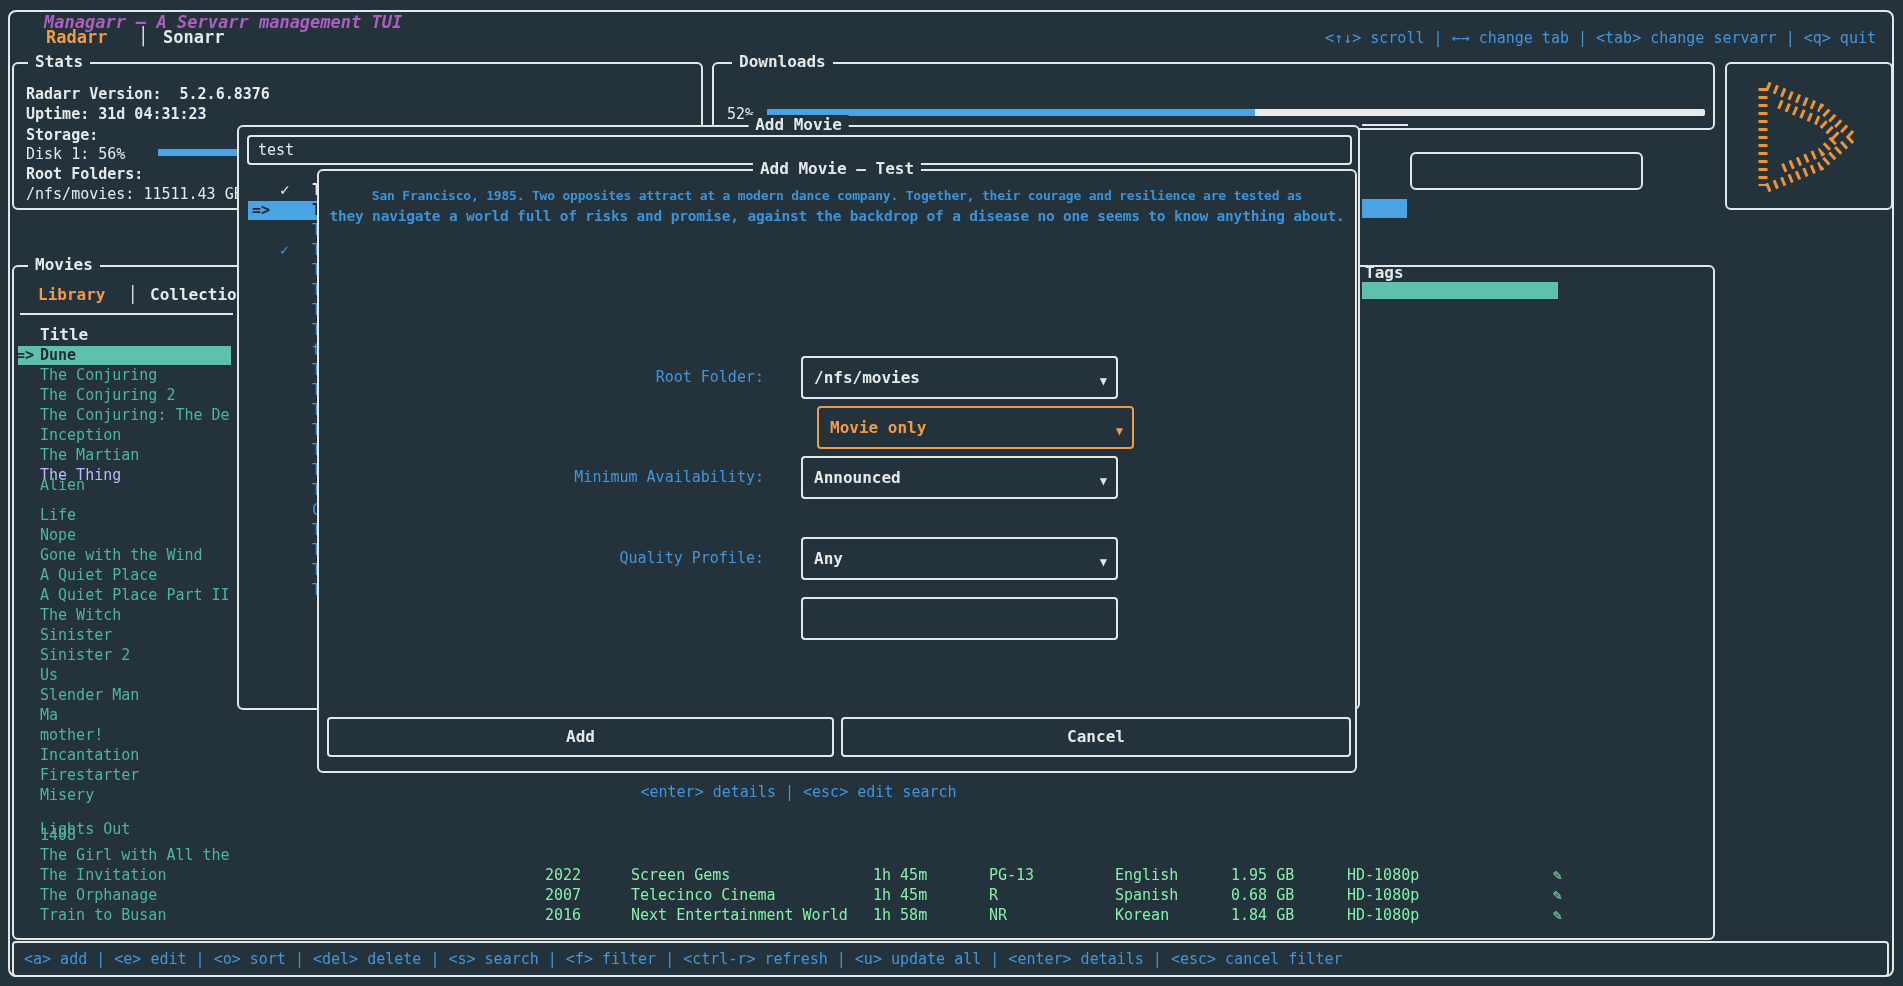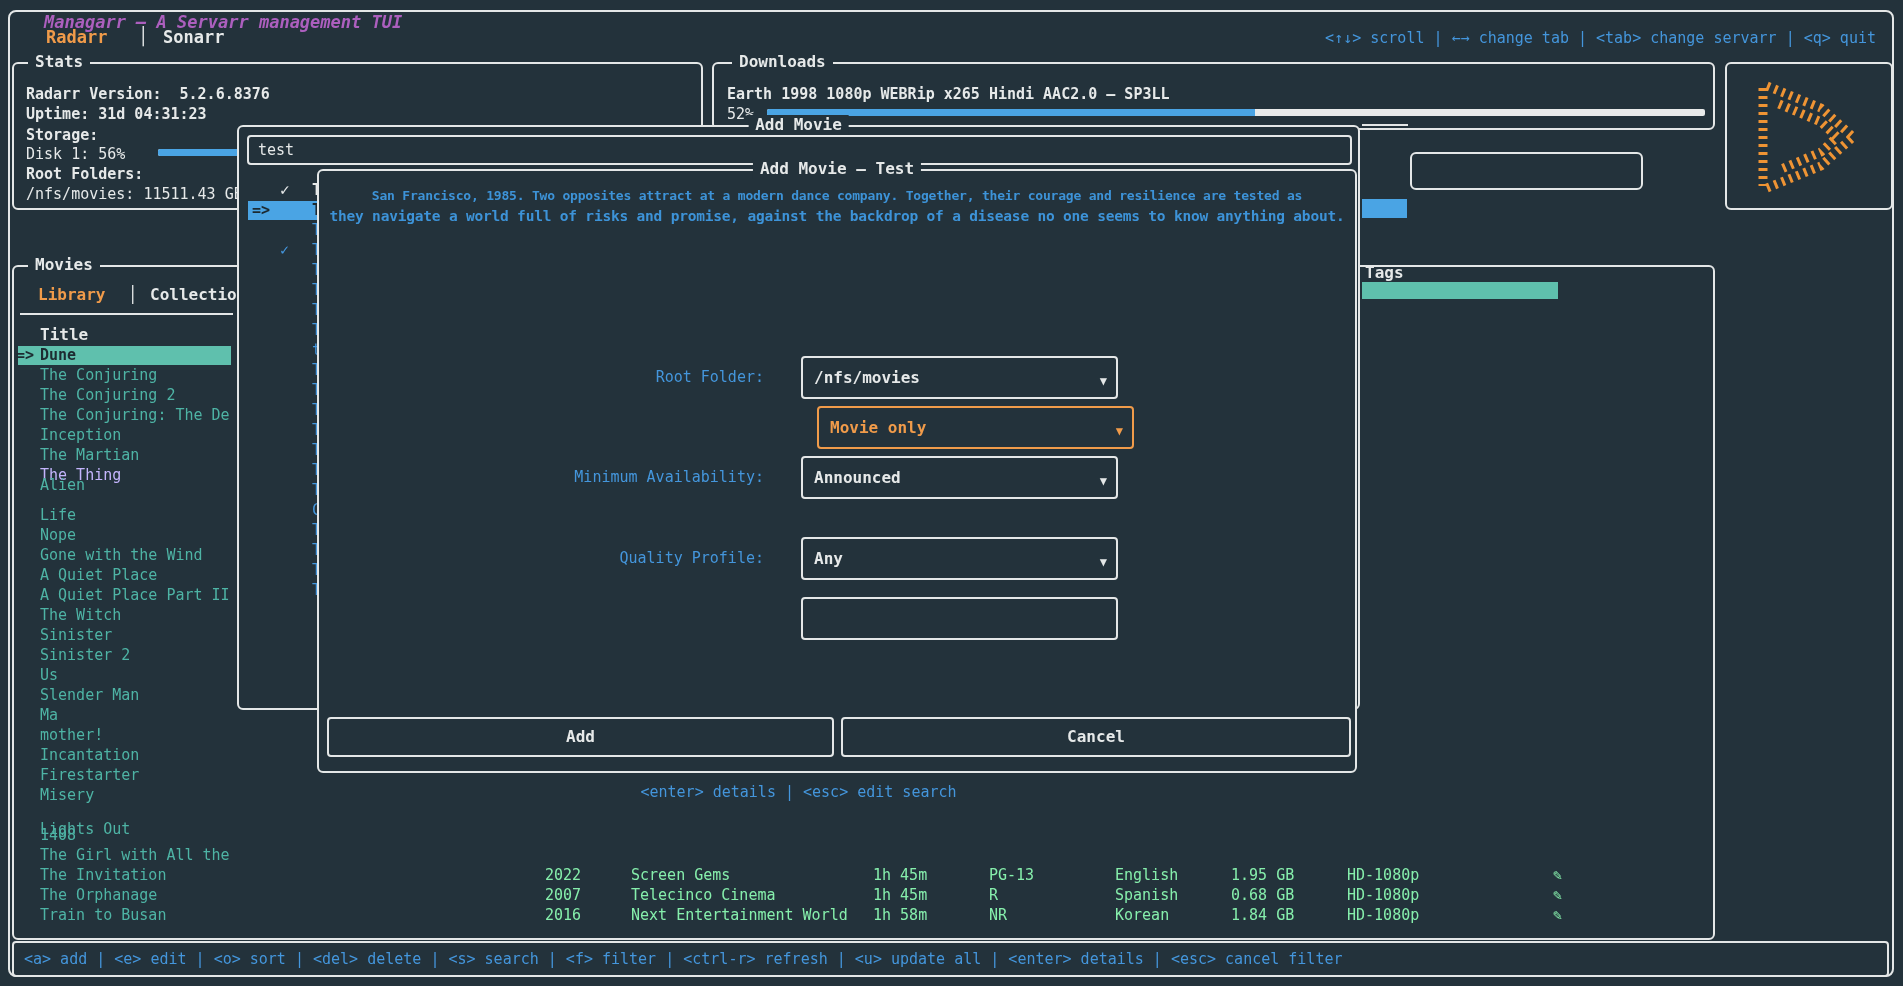--- a/index.html
+++ b/index.html
@@ -50,21 +50,20 @@
     <div class="line" style="left:12px;top:80px;">Disk 1: 56%</div>
     <div class="track" style="left:144px;top:85px;width:532px;">
       <div class="fill" style="width: 56%;"></div>
     </div>
     <div class="line bold" style="left:12px;top:100px;">Root Folders:</div>
     <div class="line" style="left:12px;top:120px;">/nfs/movies: 11511.43 GB</div>
   </div>
 
   <div class="box" style="left:712px;top:62px;width:1003px;height:68px;">
     <span class="btitle" style="left:18px;">Downloads</span>
-    <div class="line bold" style="left:13px;top:20px;">Earth 1998 1080p WEBRip x265 Hindi AAC2.0 – SP3LL</div>
     <div class="line" style="left:13px;top:40px;">52%</div>
     <div class="track" style="left:53px;top:45px;width:938px;">
       <div class="fill" style="width: 52%;"></div>
     </div>
   </div>
 
   <div class="box" style="left:1410px;top:152px;width:233px;height:38px;"></div>
 
   <div class="box" style="left:1725px;top:62px;width:168px;height:148px;">
     <svg width="120" height="126" viewBox="0 0 120 126" style="position:absolute;left:22px;top:10px;">

